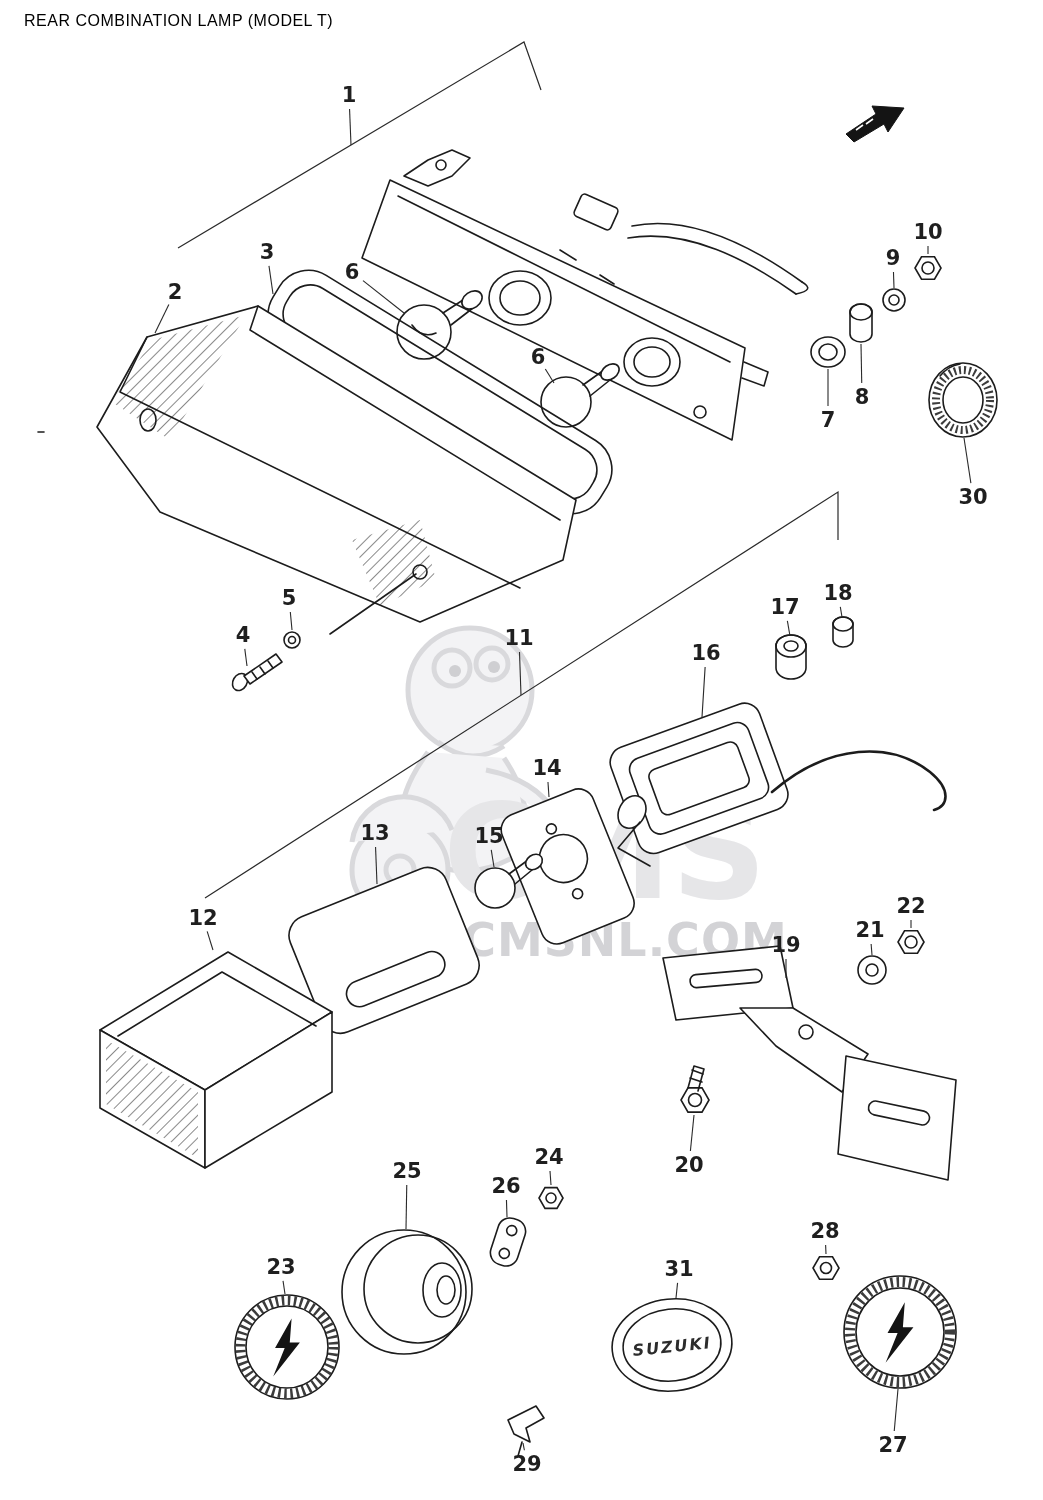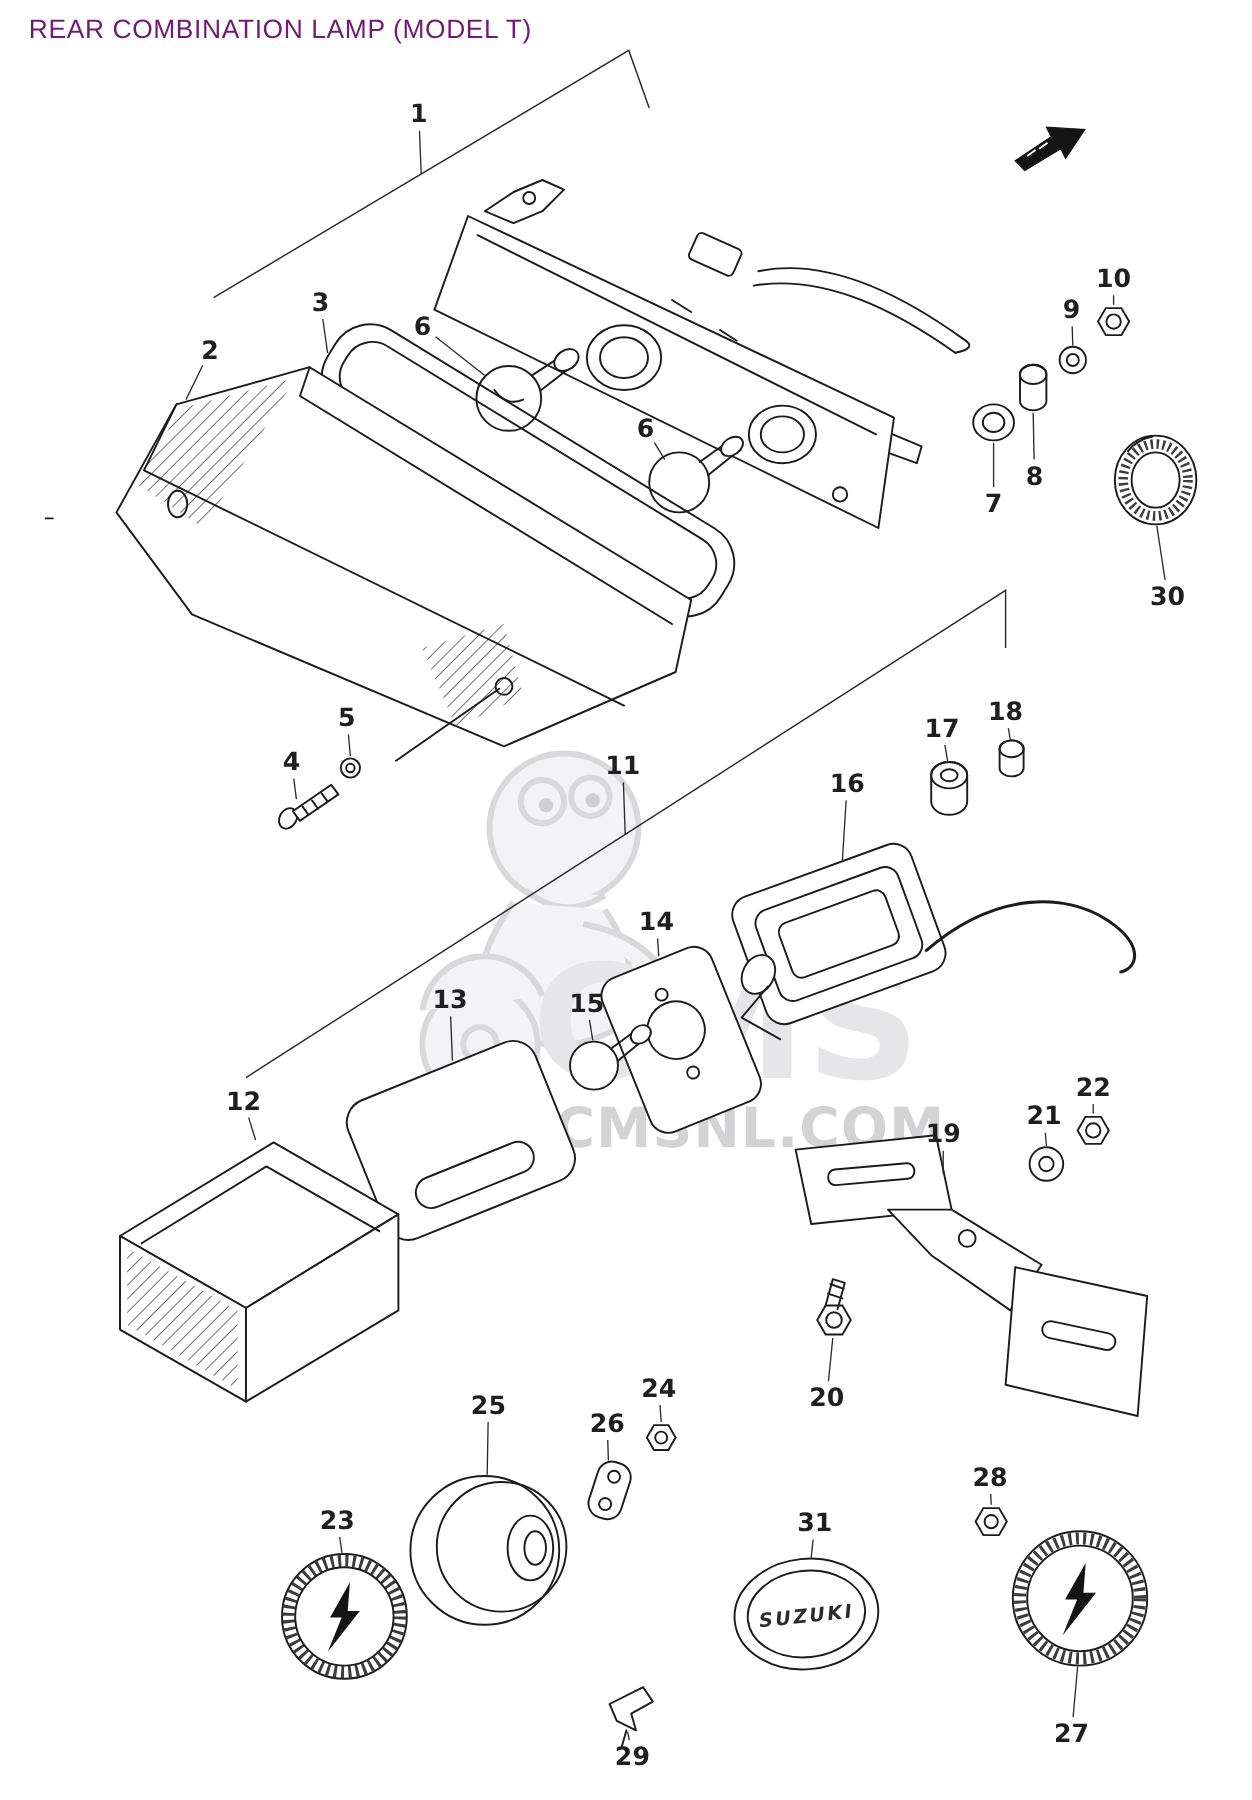--- a/index.html
+++ b/index.html
@@ -1,18 +1,18 @@
 <!DOCTYPE html>
 <html><head>
 <meta charset="utf-8">
 <style>
   html,body{margin:0;padding:0;background:#fff;}
   .canvas{position:relative;width:1043px;height:1500px;background:#fff;overflow:hidden;
           font-family:"Liberation Sans",sans-serif;}
-  .title{position:absolute;left:24px;top:12px;font-size:22px;color:#701a75;letter-spacing:.5px;z-index:5;}
+  .title{position:absolute;left:24px;top:12px;font-size:16px;color:#000000;letter-spacing:.5px;z-index:5;}
   .footer{position:absolute;left:0;right:0;bottom:8px;text-align:center;font-size:33px;
           color:#ff2400;z-index:6;}
   svg.diagram{position:absolute;left:0;top:0;}
   .ln{fill:none;stroke:#1c1c1c;stroke-width:1.6;stroke-linecap:round;stroke-linejoin:round;}
   .fw{fill:#ffffff;stroke:#1c1c1c;stroke-width:1.6;stroke-linejoin:round;}
   .wire{fill:none;stroke:#1c1c1c;stroke-width:2.6;stroke-linecap:round;}
   .thin{fill:none;stroke:#2a2a2a;stroke-width:1.2;}
   .leader{stroke:#2a2a2a;stroke-width:1.1;}
   .part-num{font-size:21px;font-weight:700;fill:#1f1f1f;text-anchor:middle;
             font-family:"DejaVu Sans",sans-serif;}

